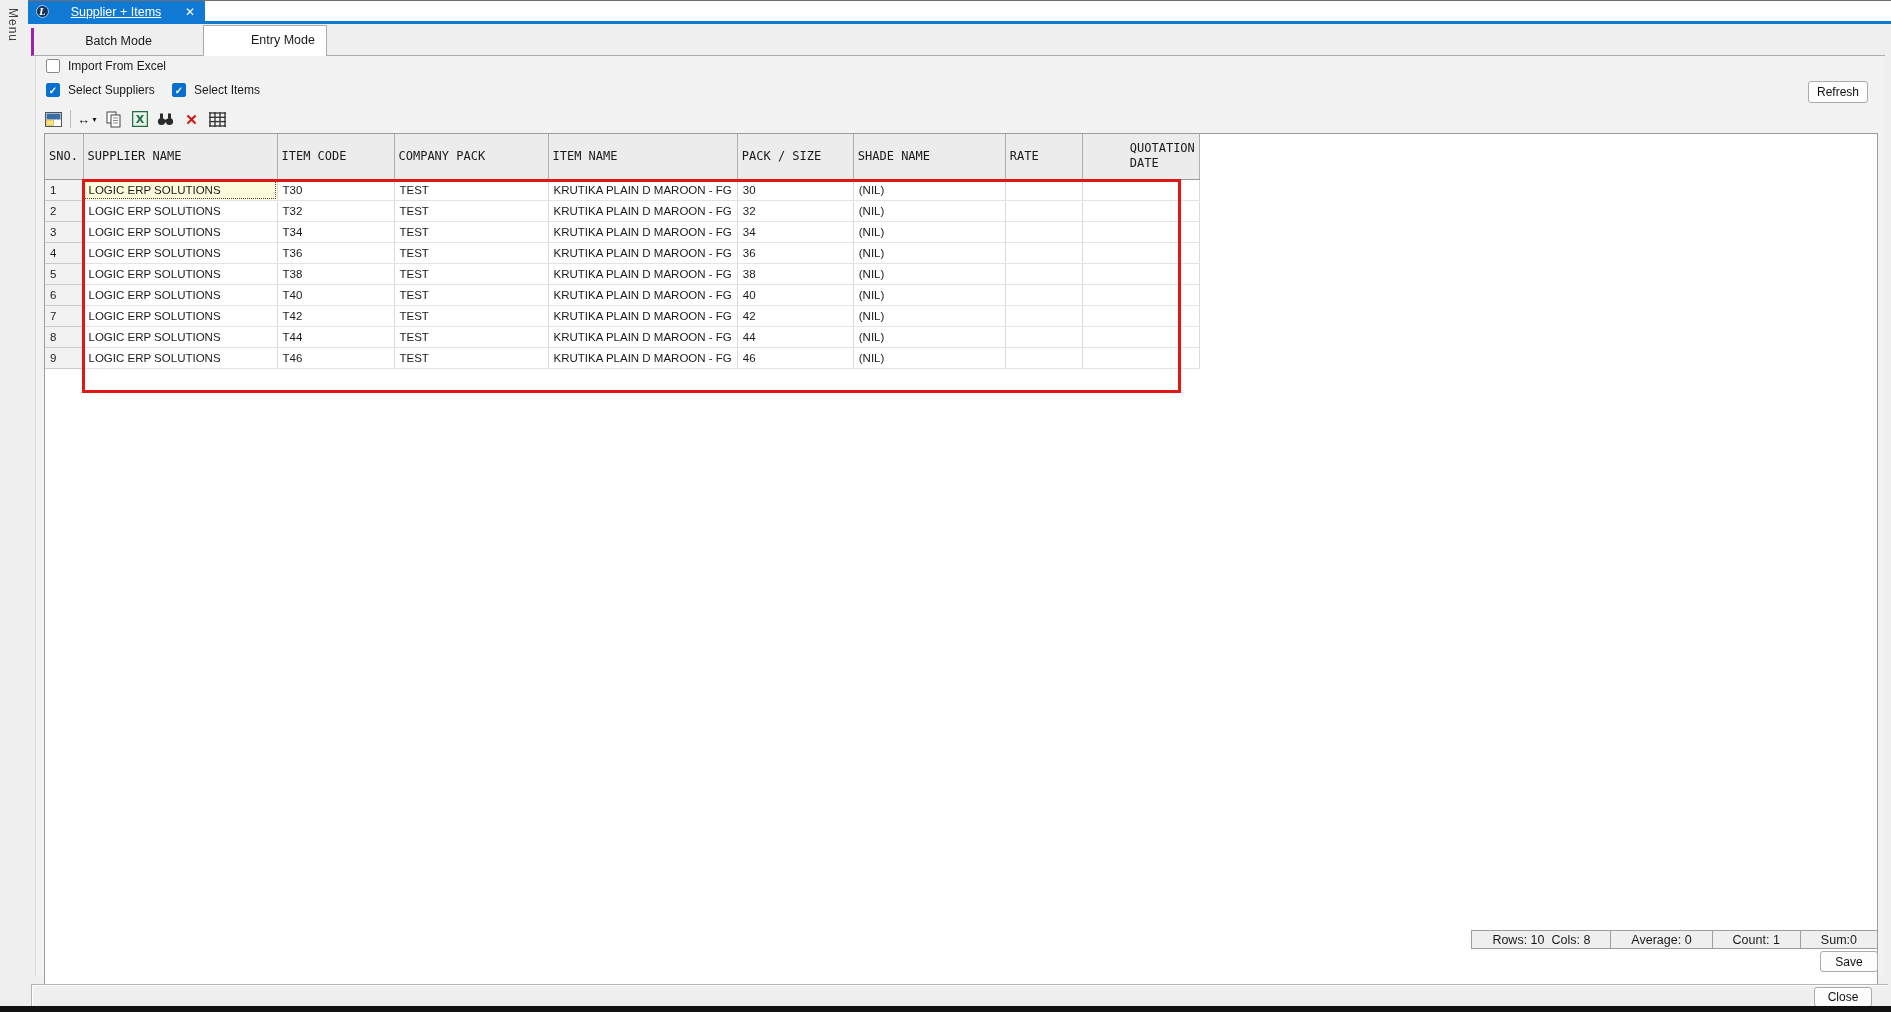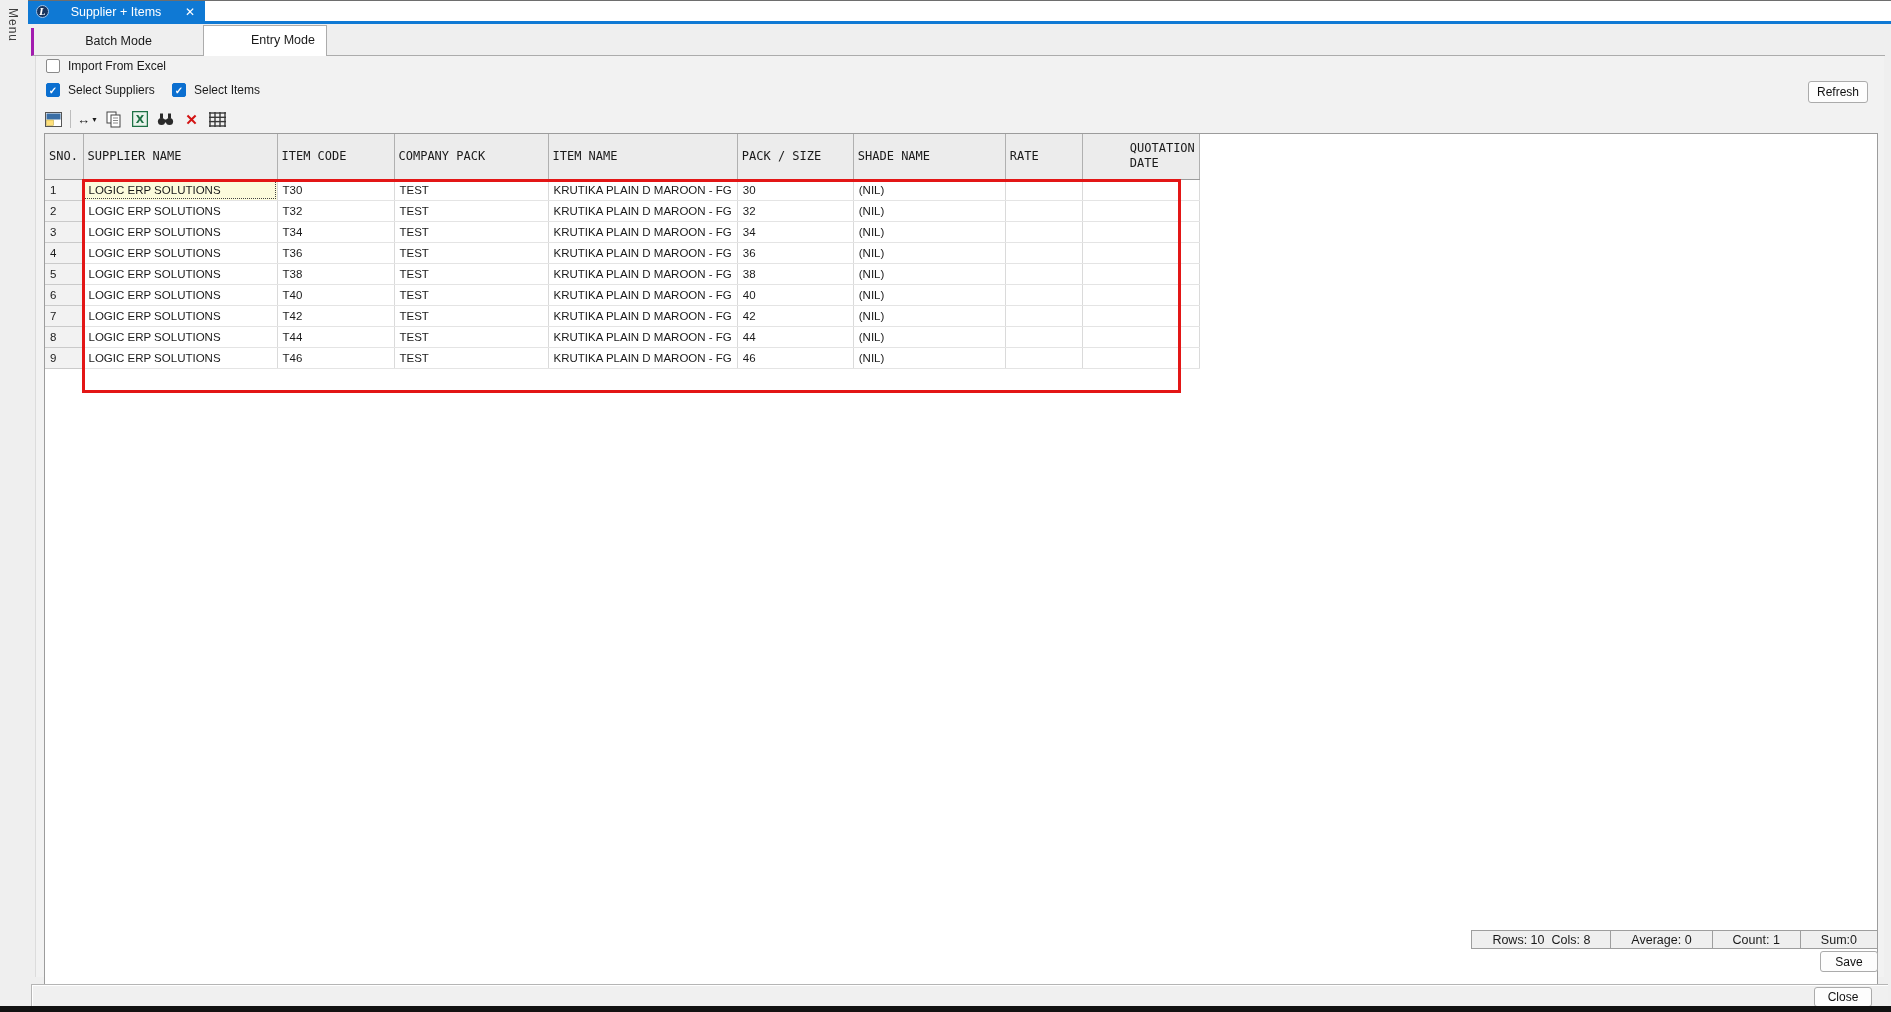--- a/index.html
+++ b/index.html
@@ -12,21 +12,21 @@
   .menu-label{position:absolute;left:6px;top:8px;writing-mode:vertical-rl;
               font-size:12px;color:#3f3f3f;letter-spacing:1px;}
   
   .topbar{position:absolute;left:28px;top:0;right:0;height:21px;background:#ffffff;
           border-top:1px solid #6e6e6e;display:flex;}
   .doc-tab{width:177px;height:21px;background:var(--accent);color:#fff;display:flex;
            align-items:center;padding:0 8px;gap:8px;font-size:12.5px;cursor:default;}
   .logo{width:13px;height:13px;border-radius:50%;background:#17355f;border:1.5px solid #9fc4ea;
         color:#fff;font-size:9px;font-weight:bold;display:flex;align-items:center;
         justify-content:center;font-family:"DejaVu Serif",serif;font-style:italic;flex:0 0 auto;}
-  .doc-title{flex:1;text-align:center;white-space:nowrap;}
+  .doc-title{flex:1;text-align:center;white-space:nowrap;text-decoration:underline;}
   .doc-close{font-size:12px;color:#fff;padding:0 2px;cursor:pointer;}
   .blue-strip{position:absolute;left:28px;top:21px;right:0;height:3px;background:var(--accent);}
   
   .mode-strip{position:absolute;left:31px;top:24px;right:6px;height:32px;display:flex;
               align-items:flex-end;font-size:12.5px;}
   .mode-tab{text-align:center;cursor:pointer;color:#1a1a1a;}
   .mode-tab.inactive{width:172px;height:28px;line-height:27px;border-bottom:1px solid #acacac;
                      border-left:3px solid #a21caf;background:transparent;}
   .mode-tab.active{width:124px;height:31px;line-height:29px;background:#fff;
                    border:1px solid #acacac;border-bottom:none;padding-left:36px;}

